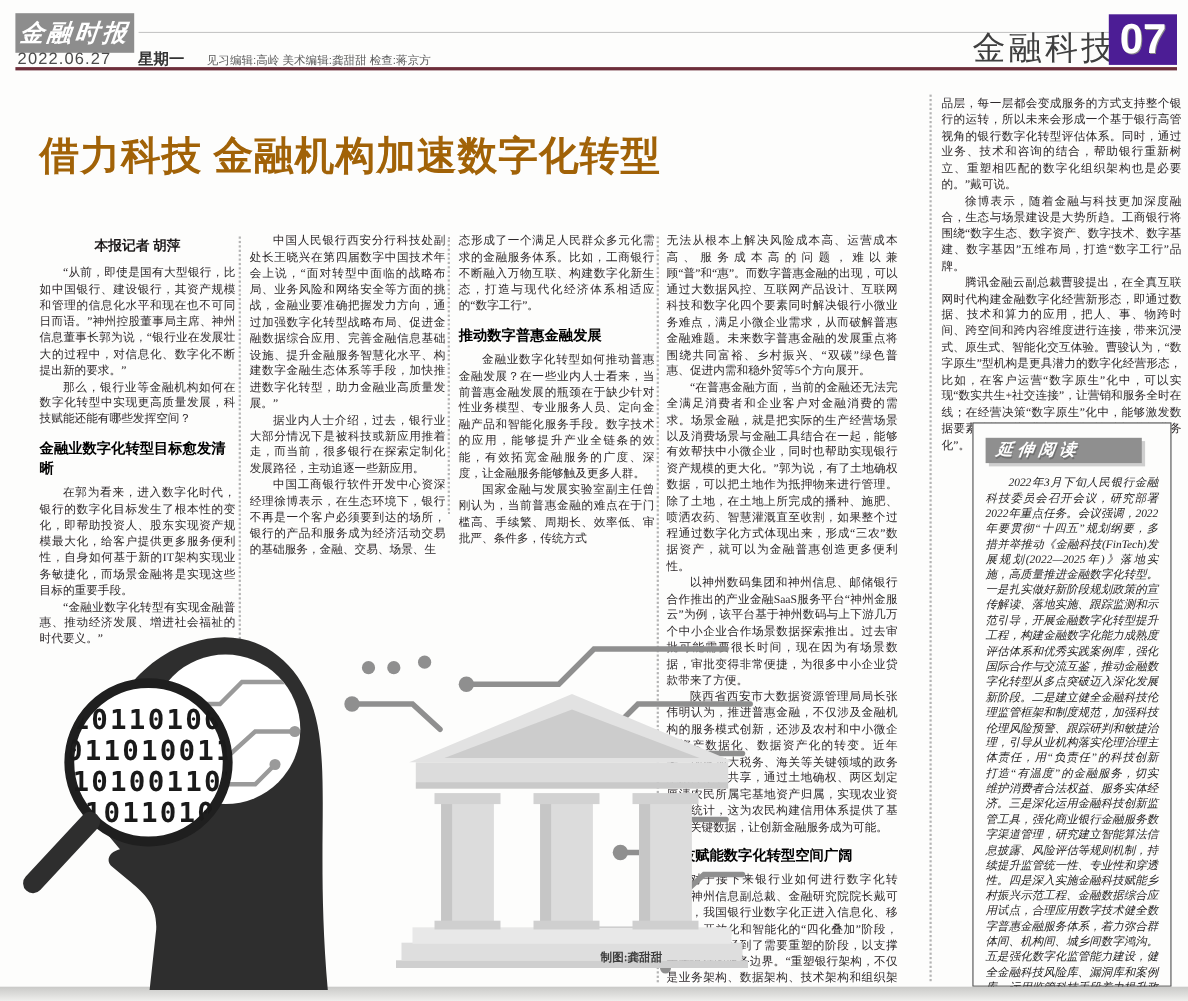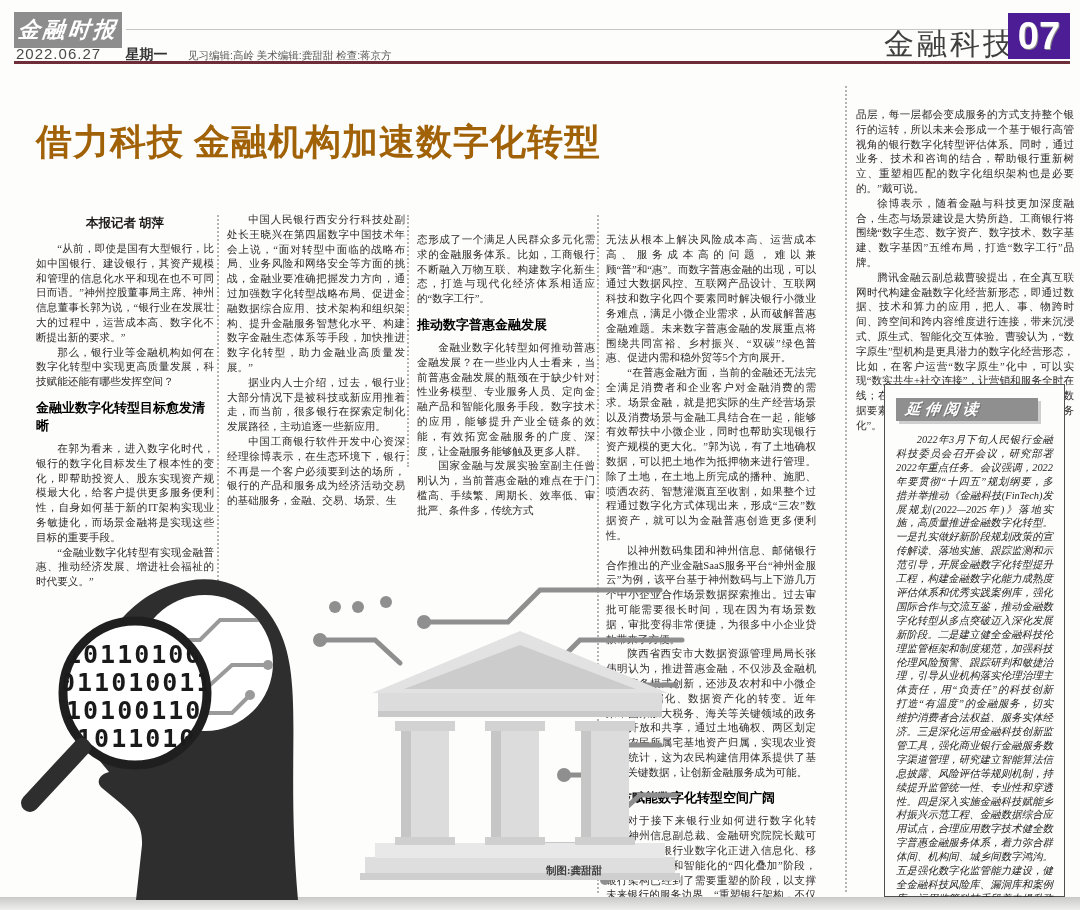--- a/index.html
+++ b/index.html
@@ -22,21 +22,21 @@
   .page-badge span{color:#fff;font-size:38px;font-weight:bold;
                    font-family:"Liberation Sans","DejaVu Sans",sans-serif;text-shadow:1px 1px 0 #8a8a8a;}
   .accent-rule{position:absolute;left:14px;top:61px;width:1056px;height:3px;background:#6d2e3a;}
   
   .headline{position:absolute;left:36px;top:118px;width:800px;font-size:36px;font-weight:bold;
             color:#a16207;letter-spacing:1px;white-space:nowrap;}
   
   .col{position:absolute;top:213px;text-align:justify;}
   .col p{margin:0;}
   .para{font-size:10.6px;line-height:14.8px;text-indent:2em;color:#2e292b;}
-  .para.noindent{text-indent:0;margin-top:20px;}
+  .para.noindent{text-indent:0;}
   .byline{font-size:12.5px;font-weight:bold;text-align:center;text-indent:0;margin:2px 0 10px 0 !important;color:#1d1a1b;}
   .subhead{font-size:13px;font-weight:bold;text-align:left;text-indent:0;margin:9px 0 7px 0 !important;
            font-family:"Liberation Sans","DejaVu Sans",sans-serif;color:#000000;}
   #col1{left:36px;width:178px;}
   #col2{left:227px;width:178px;}
   #col3{left:417px;width:178px;}
   #col4{left:606px;width:210px;}
   #col5{left:856px;top:88px;width:218px;}
   
   .vsep{position:absolute;width:0;border-left:2px dotted #b3b3b3;}
@@ -91,28 +91,28 @@
 
   <div class="headline">借力科技 金融机构加速数字化转型</div>
 
   <div class="vsep" id="sep1"></div>
   <div class="vsep" id="sep2"></div>
   <div class="vsep" id="sep3"></div>
   <div class="vsep" id="sep4"></div>
 
   <div class="col" id="col1">
       <p class="byline">本报记者 胡萍</p>
-      <p class="para">“从前，即使是国有大型银行，比如中国银行、建设银行，其资产规模和管理的信息化水平和现在也不可同日而语。”神州控股董事局主席、神州信息董事长郭为说，“银行业在发展壮大的过程中，运营成本高、数字化不断提出新的要求。”</p>
+      <p class="para">“从前，即使是国有大型银行，比如中国银行、建设银行，其资产规模和管理的信息化水平和现在也不可同日而语。”神州控股董事局主席、神州信息董事长郭为说，“银行业在发展壮大的过程中，对信息化、数字化不断提出新的要求。”</p>
       <p class="para">那么，银行业等金融机构如何在数字化转型中实现更高质量发展，科技赋能还能有哪些发挥空间？</p>
       <p class="subhead">金融业数字化转型目标愈发清晰</p>
       <p class="para">在郭为看来，进入数字化时代，银行的数字化目标发生了根本性的变化，即帮助投资人、股东实现资产规模最大化，给客户提供更多服务便利性，自身如何基于新的IT架构实现业务敏捷化，而场景金融将是实现这些目标的重要手段。</p>
       <p class="para">“金融业数字化转型有实现金融普惠、推动经济发展、增进社会福祉的时代要义。”</p>
     </div>
   <div class="col" id="col2">
-      <p class="para">中国人民银行西安分行科技处副处长王晓兴在第四届数字中国技术年会上说，“面对转型中面临的战略布局、业务风险和网络安全等方面的挑战，金融业要准确把握发力方向，通过加强数字化转型战略布局、促进金融数据综合应用、技术架构和组织架构、提升金融服务智慧化水平、构建数字金融生态体系等手段，加快推进数字化转型，助力金融业高质量发展。”</p>
+      <p class="para">中国人民银行西安分行科技处副处长王晓兴在第四届数字中国技术年会上说，“面对转型中面临的战略布局、业务风险和网络安全等方面的挑战，金融业要准确把握发力方向，通过加强数字化转型战略布局、促进金融数据综合应用、完善金融信息基础设施、提升金融服务智慧化水平、构建数字金融生态体系等手段，加快推进数字化转型，助力金融业高质量发展。”</p>
       <p class="para">据业内人士介绍，过去，银行业大部分情况下是被科技或新应用推着走，而当前，很多银行在探索定制化发展路径，主动追逐一些新应用。</p>
       <p class="para">中国工商银行软件开发中心资深经理徐博表示，在生态环境下，银行不再是一个客户必须要到达的场所，银行的产品和服务成为经济活动交易的基础服务，金融、交易、场景、生</p>
     </div>
   <div class="col" id="col3">
       <p class="para noindent">态形成了一个满足人民群众多元化需求的金融服务体系。比如，工商银行不断融入万物互联、构建数字化新生态，打造与现代化经济体系相适应的“数字工行”。</p>
       <p class="subhead">推动数字普惠金融发展</p>
       <p class="para">金融业数字化转型如何推动普惠金融发展？在一些业内人士看来，当前普惠金融发展的瓶颈在于缺少针对性业务模型、专业服务人员、定向金融产品和智能化服务手段。数字技术的应用，能够提升产业全链条的效能，有效拓宽金融服务的广度、深度，让金融服务能够触及更多人群。</p>
       <p class="para">国家金融与发展实验室副主任曾刚认为，当前普惠金融的难点在于门槛高、手续繁、周期长、效率低、审批严、条件多，传统方式</p>
     </div>
   <div class="col" id="col4">

